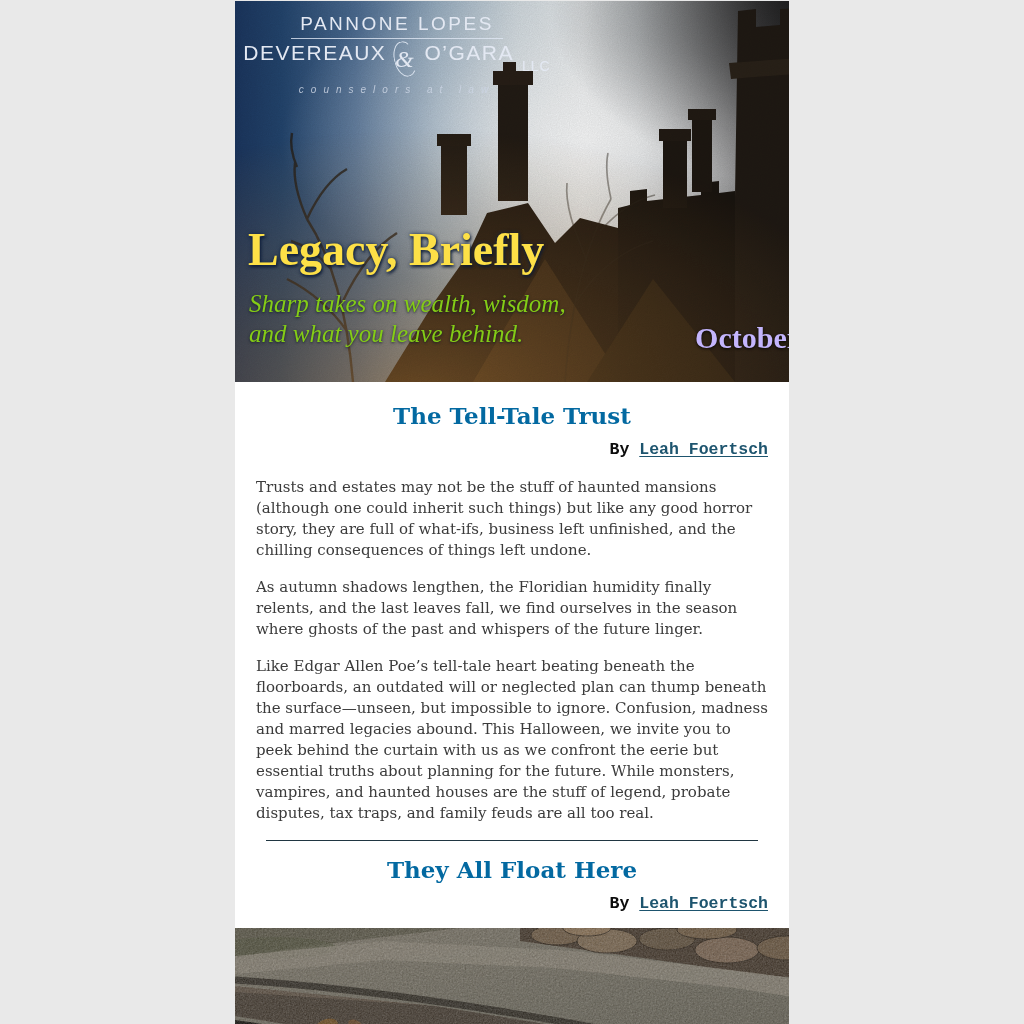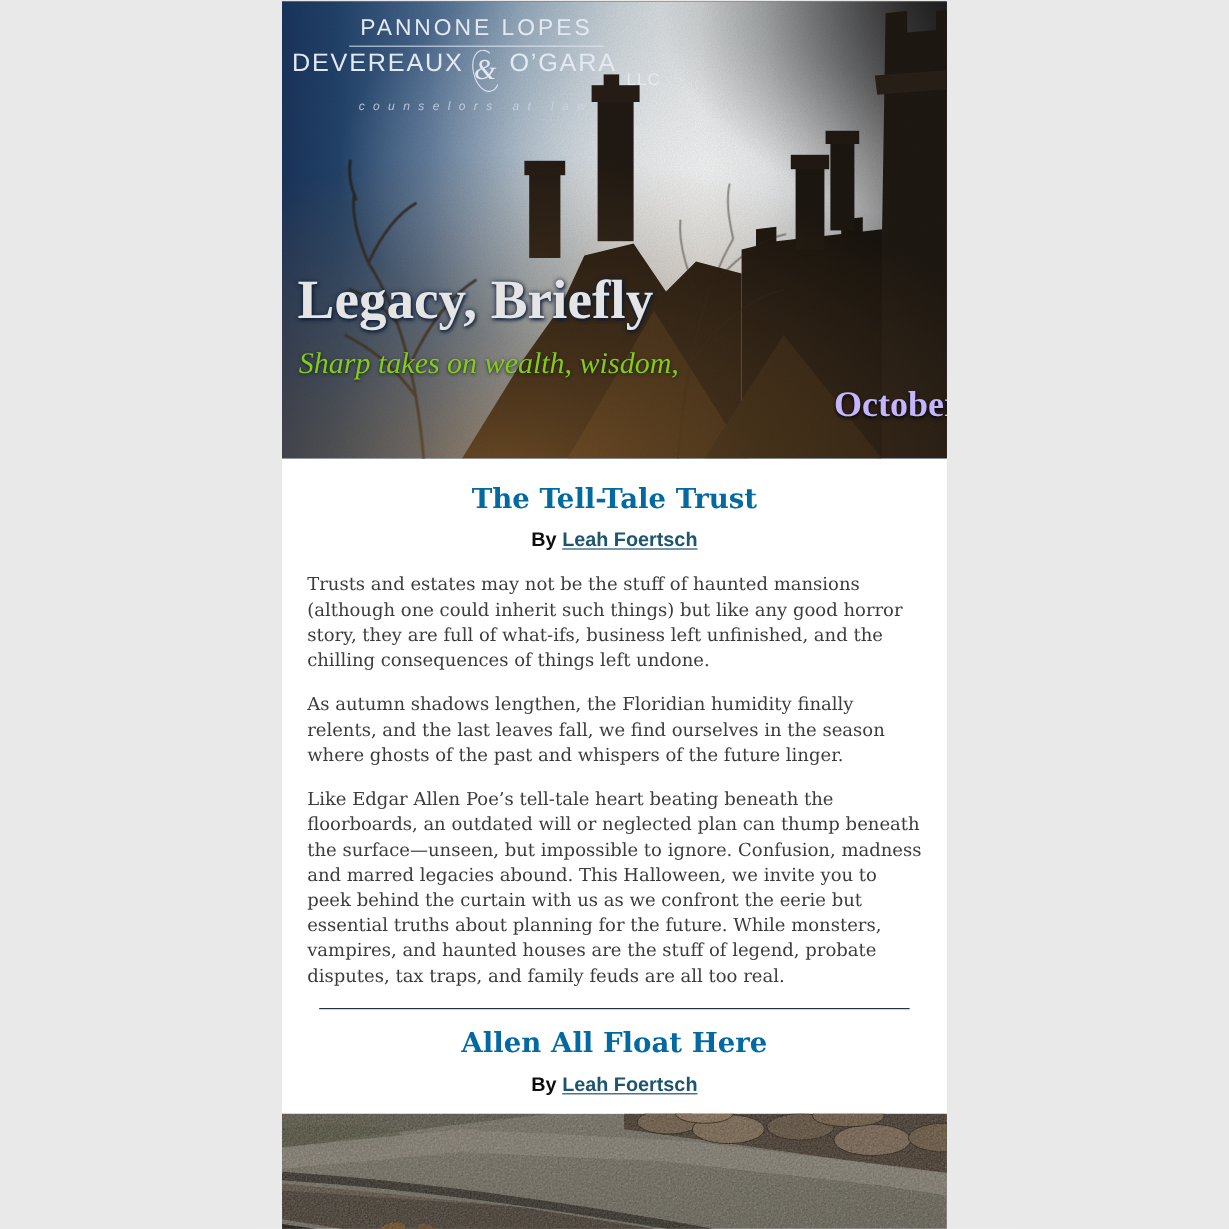--- a/index.html
+++ b/index.html
@@ -84,21 +84,21 @@
   }
 
   .hero-title {
     position: absolute;
     left: 13px;
     top: 226px;
     font-family: "Liberation Serif", serif;
     font-weight: 600;
     font-size: 46px;
     line-height: 1;
-    color: #e5e5e5;
+    color: #fde047;
     text-shadow: 0 0 4px rgba(18,38,68,0.95), 1px 2px 3px rgba(8,20,45,0.85);
   }
   .hero-subtitle {
     position: absolute;
     left: 14px;
     top: 288px;
     font-family: "Liberation Serif", serif;
     font-style: italic;
     font-size: 25px;
     line-height: 30px;
@@ -122,22 +122,22 @@
     margin: 19px 0 0;
     text-align: center;
     font-family: "DejaVu Serif", serif;
     font-weight: 700;
     font-size: 23px;
     line-height: 30px;
     color: #0369a1;
   }
   .byline {
     margin-top: 8px;
-    text-align: center;
-    font-family: Liberation Sans, sans-serif;
+    text-align: right;
+    font-family: Liberation Mono, monospace;
     font-weight: 700;
     font-size: 16.5px;
     line-height: 22px;
     color: #0d0d0d;
   }
   .byline a {
     color: #1d546e;
     text-decoration: underline;
     text-underline-offset: 2px;
   }
@@ -263,40 +263,41 @@
           </span>
         <span>O’GARA</span>
         <span class="logo-llc">LLC</span>
       </div>
       <div class="logo-tagline">counselors at law</div>
     </div>
 
     <div class="hero-title">Legacy, Briefly</div>
     <div class="hero-subtitle">
       <span>Sharp takes on wealth, wisdom,</span><br>
+      <span>and what you leave behind.</span>
     </div>
     <div class="hero-date">October 2025</div>
   </div>
 
   <div class="content">
 
     <h1 class="article-title">The Tell-Tale Trust</h1>
 
     <div class="byline">
       <span>By</span>
       <a href="#">Leah Foertsch</a>
     </div>
 
     <p>Trusts and estates may not be the stuff of haunted mansions (although one could inherit such things) but like any good horror story, they are full of what-ifs, business left unfinished, and the chilling consequences of things left undone.</p>
     <p>As autumn shadows lengthen, the Floridian humidity finally relents, and the last leaves fall, we find ourselves in the season where ghosts of the past and whispers of the future linger.</p>
     <p>Like Edgar Allen Poe’s tell-tale heart beating beneath the floorboards, an outdated will or neglected plan can thump beneath the surface—unseen, but impossible to ignore. Confusion, madness and marred legacies abound.  This Halloween, we invite you to peek behind the curtain with us as we confront the eerie but essential truths about planning for the future. While monsters, vampires, and haunted houses are the stuff of legend, probate disputes, tax traps, and family feuds are all too real.</p>
 
     <hr class="section-divider">
 
-    <h1 class="article-title h2-spacing">Allen All Float Here</h1>
+    <h1 class="article-title h2-spacing">They All Float Here</h1>
 
     <div class="byline">
       <span>By</span>
       <a href="#">Leah Foertsch</a>
     </div>
 
     <div class="drain">
       <svg viewBox="0 0 670 146" width="670" height="146" preserveAspectRatio="none">
         <defs>
           <linearGradient id="slab" x1="0" y1="0" x2="0.8" y2="1">

